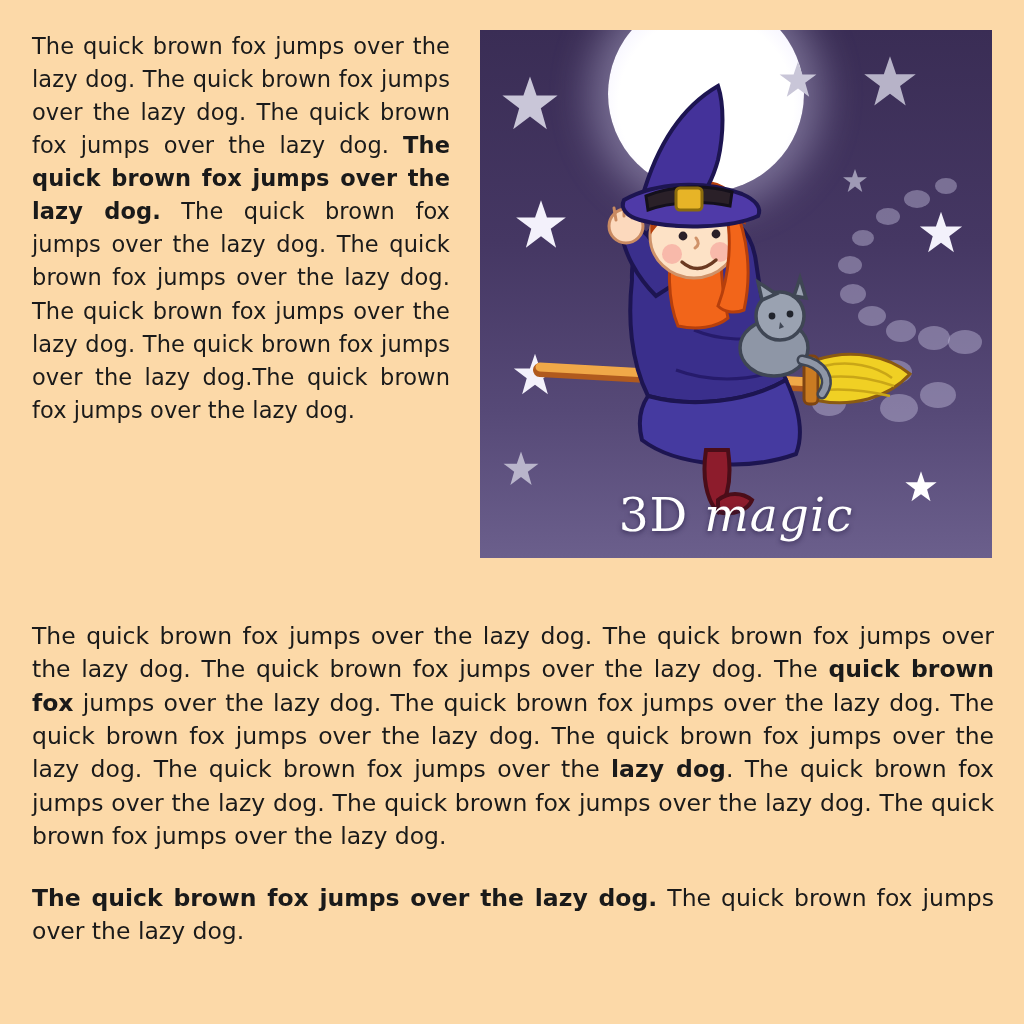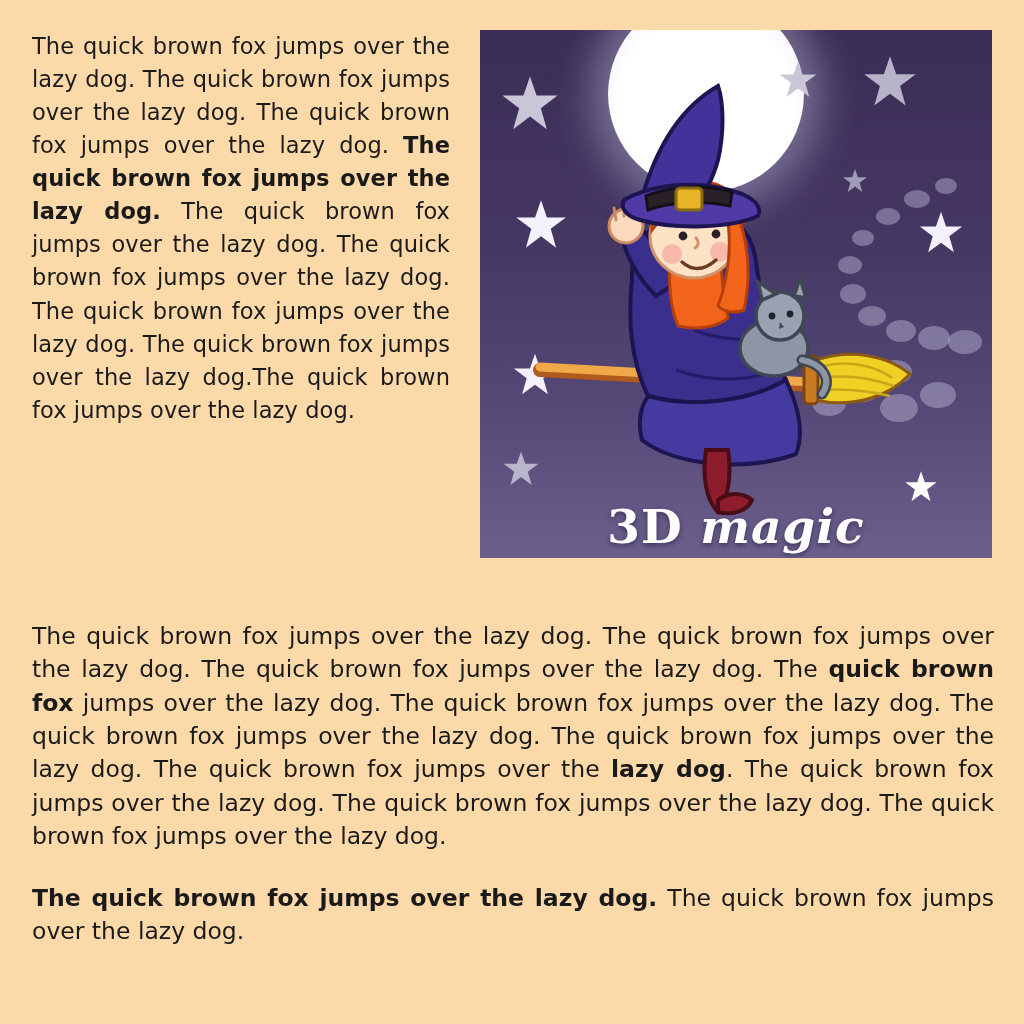--- a/index.html
+++ b/index.html
@@ -79,25 +79,25 @@
   
   .witch {
     position: absolute;
     left: 0; top: 0;
     width: 512px; height: 528px;
   }
   .caption {
     position: absolute;
     left: 0;
     right: 0;
-    bottom: 4px;
+    bottom: 16px;
     text-align: center;
     color: #ffffff;
     font-family: "DejaVu Serif", serif;
-    font-weight: bold;
+    font-weight: normal;
     font-size: 47px;
     letter-spacing: 1px;
     text-shadow: 0 2px 5px rgba(40,30,70,0.7);
   }
   .caption .magic {
     font-style: italic;
   }
 
   
   .body-text {

